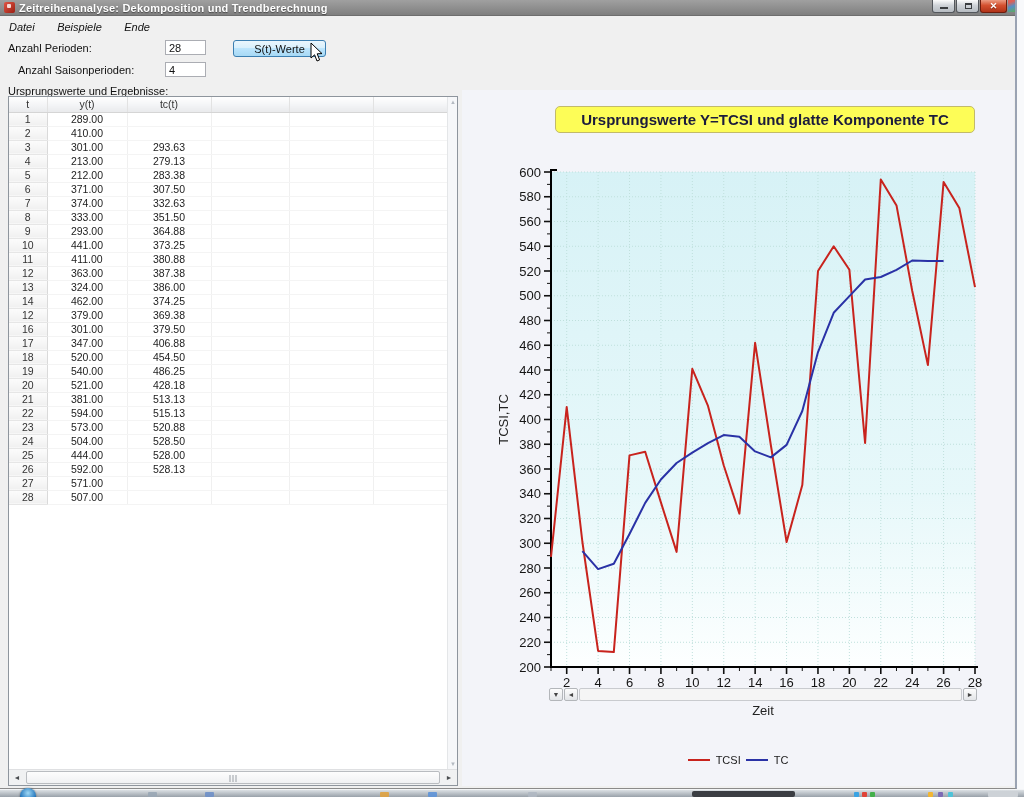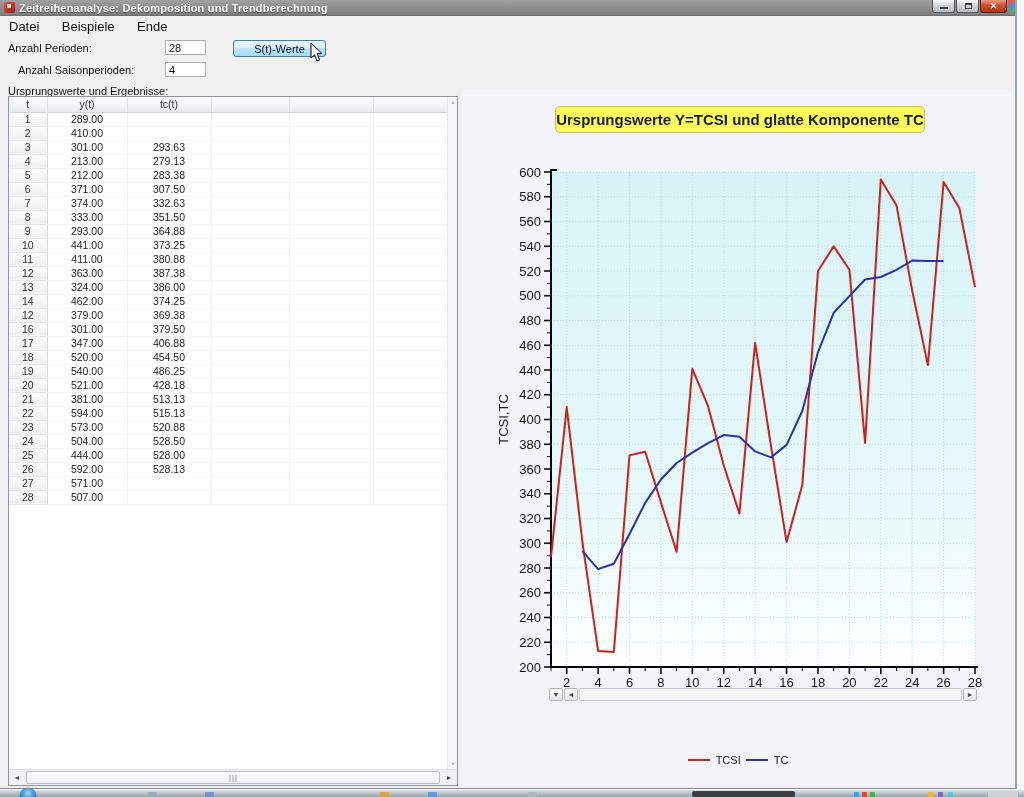--- a/index.html
+++ b/index.html
@@ -26,21 +26,21 @@
   .winbtn.close { width:27px; background:linear-gradient(180deg,#eb9d84,#d4502f 45%,#b13318);
                   border-color:#6e1d0d; }
   .glyph-min { position:absolute; left:7px; bottom:3px; width:8px; height:2px; background:#3a3d40; }
   .glyph-max { position:absolute; left:8px; top:3px; width:7px; height:6px; border:1px solid #3a3d40; border-top-width:2px; }
   .glyph-close { position:absolute; left:0; top:0; width:100%; text-align:center; color:#fff;
                  font-size:9px; font-weight:bold; line-height:13px; text-shadow:0 1px 1px rgba(0,0,0,.4); }
   .desktop-sliver { position:absolute; right:0; top:0; width:7px; height:12px;
                     background:linear-gradient(160deg,#e8554a 20%,#4a8fd0 55%,#59b257); opacity:.85; }
 
   .menubar { position:absolute; left:0; top:17px; right:0; height:17px; background:#f0f0f0; }
-  .menuitem { display:inline-block; padding:2px 9px 0 9px; font-size:13px; color:#111; height:17px; }
+  .menuitem { display:inline-block; padding:2px 9px 0 9px; font-size:11px; color:#111; height:17px;font-style:italic; }
 
   
   .flabel { position:absolute; font-size:11px; color:#111; }
   .finput { position:absolute; width:41px; height:15px; border:1px solid #abadb3; background:#fff;
             font-family:"Liberation Sans",sans-serif; font-size:11px; padding:0 0 0 3px; color:#111; }
   .stbutton { position:absolute; left:233px; top:40px; width:93px; height:17px; border:1px solid #3c7fb1;
               border-radius:3px; font-family:"Liberation Sans",sans-serif; font-size:11px; color:#111;
               background:linear-gradient(180deg,#eaf6fd,#d9f0fc 45%,#bee6fd 46%,#a7d9f5); }
   .cursor { position:absolute; left:309px; top:42px; width:16px; height:22px; z-index:50; }
 
@@ -64,21 +64,21 @@
              border-top:1px solid #dfe0e2; display:flex; align-items:stretch; }
   .hs-btn { width:16px; background:#f0f1f2; color:#4a4d50; font-size:7px; line-height:15px;
             text-align:center; }
   .hs-thumb { flex:1; margin:1px 1px; background:linear-gradient(180deg,#fdfdfd,#f0f1f3);
               border:1px solid #b9bcc0; border-radius:2px; position:relative; }
   .hs-grip { position:absolute; left:50%; top:3px; transform:translateX(-50%); display:flex; gap:2px; }
   .hs-grip i { width:1px; height:7px; background:#9aa0a6; display:block; }
 
   
   .panel { position:absolute; left:462px; top:90px; width:552px; height:696px; background:#f3f4f9; }
-  .charttitle { position:absolute; left:93px; top:16px; width:370px; height:27px;
+  .charttitle { position:absolute; left:93px; top:16px; width:420px; height:27px;
                 background:#fdfd57; border:1px solid #c2ba6a; border-radius:5px;
                 font-size:15px; font-weight:bold; color:#1b1b3c; text-align:center; line-height:25px; }
   .chartsvg { position:absolute; left:0; top:64px; width:552px; height:545px; }
   .chartsvg text { font-family:"Liberation Sans",sans-serif; }
   .chart-scroll { position:absolute; left:87px; top:598px; width:428px; height:14px; display:flex; }
   .cs-btn { width:14px; height:13px; border:1px solid #b3b6ba; border-radius:2px; margin-right:1px;
             background:linear-gradient(180deg,#fdfdfd,#e3e5e8); color:#444; font-size:7px;
             line-height:12px; text-align:center; }
   .cs-track { flex:1; height:13px; border:1px solid #c9cbcf; background:#f5f5f5; border-radius:2px; }
   .cs-btn.right { margin:0 0 0 1px; }
@@ -566,20 +566,21 @@
           </g>
       </svg>
 
       <div class="chart-scroll">
         <div class="cs-btn">▼</div>
         <div class="cs-btn">◄</div>
         <div class="cs-track"></div>
         <div class="cs-btn right">►</div>
       </div>
 
+      <div class="xaxis-label">Zeit</div>
 
       <div class="legend">
           <span class="item">
             <span class="swatch" style="background: rgb(200, 35, 29);"></span>
             <span>TCSI</span>
           </span>
           <span class="item">
             <span class="swatch" style="background: rgb(42, 50, 166);"></span>
             <span>TC</span>
           </span>

